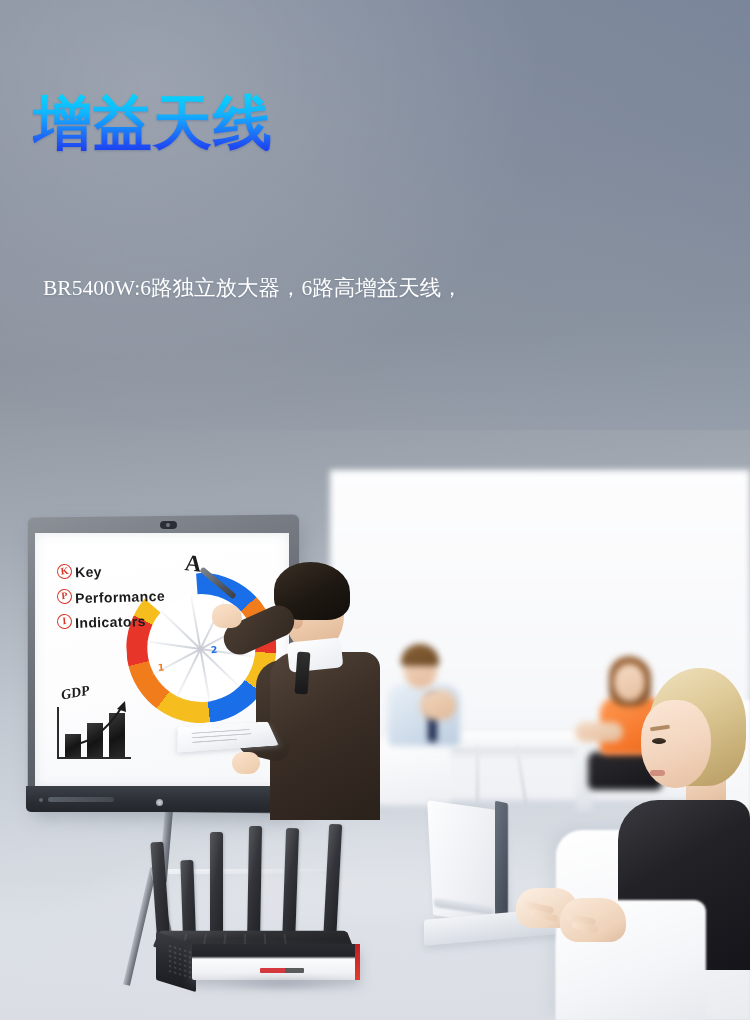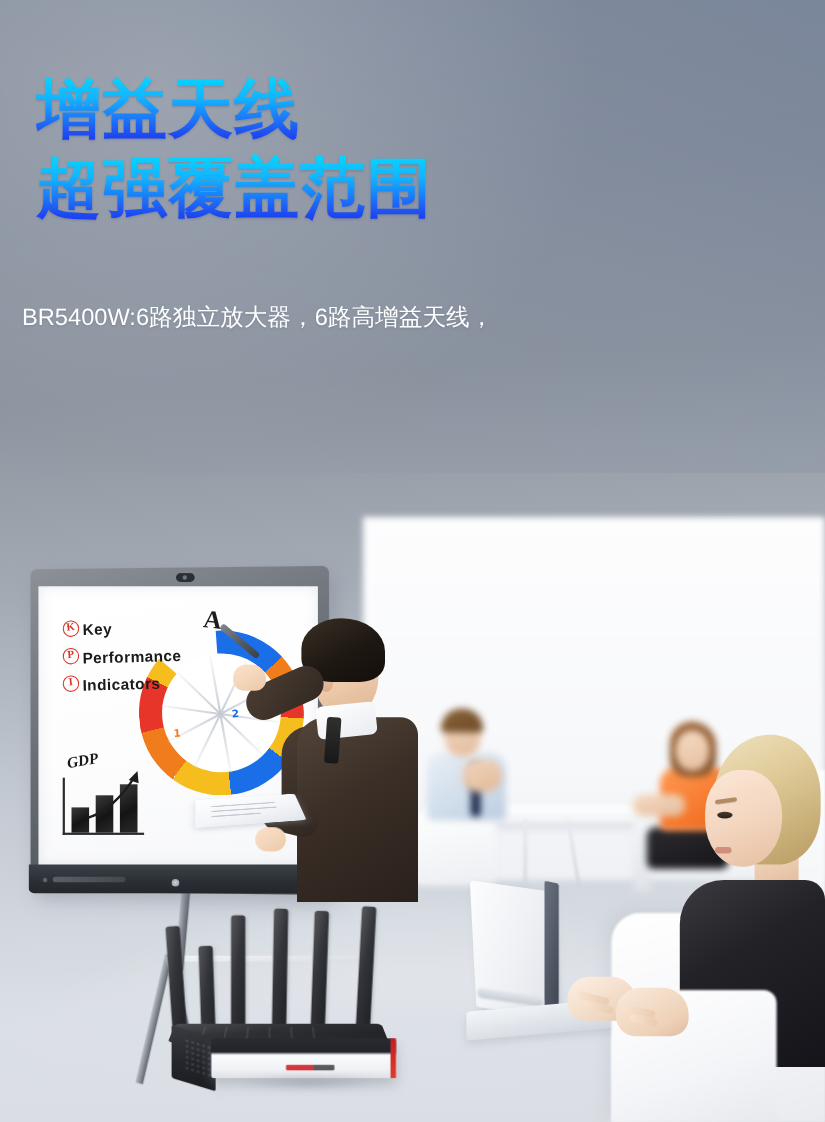--- a/index.html
+++ b/index.html
@@ -25,31 +25,31 @@
   .bg-vign{
     position:absolute; inset:0;
     background:radial-gradient(95% 60% at 20% 8%, rgba(255,255,255,.18) 0%, rgba(255,255,255,0) 55%);
   }
   .bg-floor{
     position:absolute; left:0; bottom:0; width:100%; height:140px;
     background:linear-gradient(180deg, rgba(216,221,228,0) 0%, rgba(219,223,230,.85) 35%, #dadee4 100%);
   }
 
   
-  .headline{ position:absolute; left:33px; top:68px; z-index:30; }
+  .headline{ position:absolute; left:33px; top:92px; z-index:30; }
   .hl-line{
     font-size:59px; line-height:63px; font-weight:700; letter-spacing:1px;
     background:linear-gradient(180deg,#05d8ff 0%,#12b4ff 34%,#1f5ef5 76%,#1a34ee 100%);
     -webkit-background-clip:text; background-clip:text; color:transparent;
     -webkit-text-fill-color:transparent; white-space:nowrap;
     filter:drop-shadow(0 1px 1px rgba(40,60,110,.25));
   }
   .hl-line + .hl-line{ margin-top:9px; }
 
-  .subcopy{ position:absolute; left:20px; top:268px; z-index:30; }
+  .subcopy{ position:absolute; left:43px; top:268px; z-index:30;font-family:Liberation Serif, serif; }
   .sub-line{
     font-size:21.5px; line-height:40px; color:#ffffff; white-space:nowrap;
     font-weight:400; text-shadow:0 1px 2px rgba(70,85,110,.28);
   }
 
   
   .scene{ position:absolute; inset:0; z-index:5; }
 
   .wall{
     position:absolute; left:330px; top:470px; width:420px; height:330px;
@@ -606,20 +606,19 @@
     </div>
     <div class="router-body">
       <div class="router-red-edge"></div>
       <div class="router-logo"></div>
     </div>
     <div class="router-shadow"></div>
   </div>
 
   <div class="headline">
     <div class="hl-line">增益天线</div>
-    <div class="hl-line">超强覆盖范围</div>
   </div>
 
   <div class="subcopy">
     <div class="sub-line">BR5400W:6路独立放大器，6路高增益天线，</div>
   </div>
 
 </div>
 
 </body></html>

